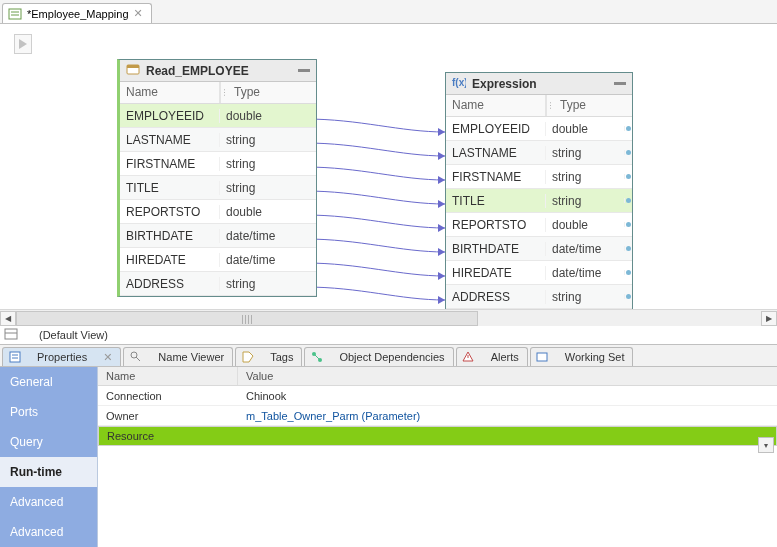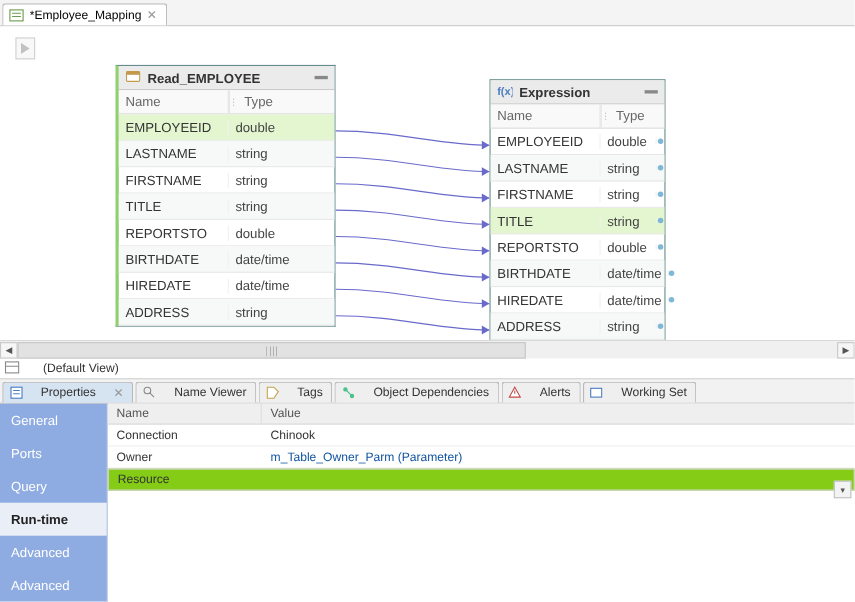--- a/index.html
+++ b/index.html
@@ -58,22 +58,22 @@
     display: flex; align-items: center; justify-content: center;
   }
   .play-btn svg { display:block; }
 
   .node {
     position: absolute;
     border: 1px solid #648c8c;
     background: #fff;
     font-size: 12px;
   }
-  .node-left { left: 105px; top: 35px; width: 200px; }
-  .node-right { left: 445px; top: 48px; width: 160px; }
+  .node-left { left: 117px; top: 35px; width: 200px; }
+  .node-right { left: 445px; top: 48px; width: 188px; }
 
   .node-title {
     background: #ebebeb;
     border-bottom: 1px solid #c8c8c8;
     height: 22px;
     display: flex;
     align-items: center;
     padding: 0 6px;
     gap: 6px;
     font-weight: bold;

